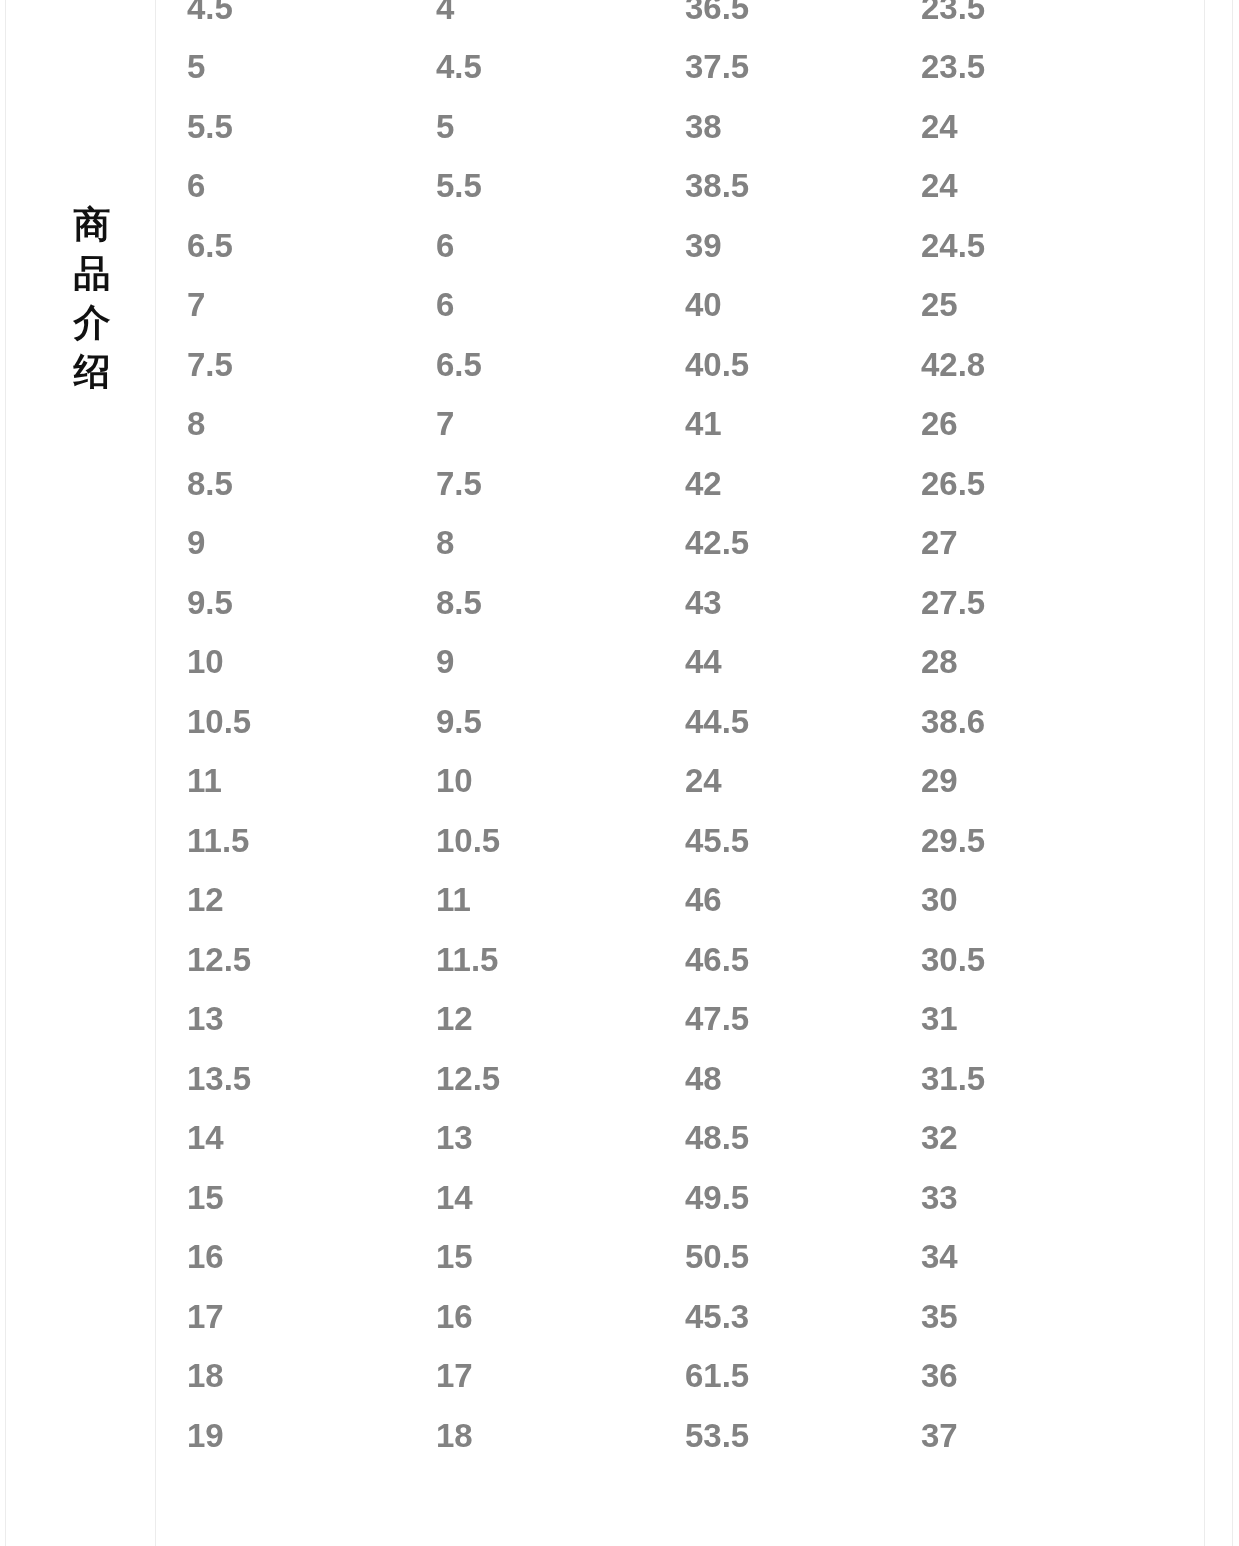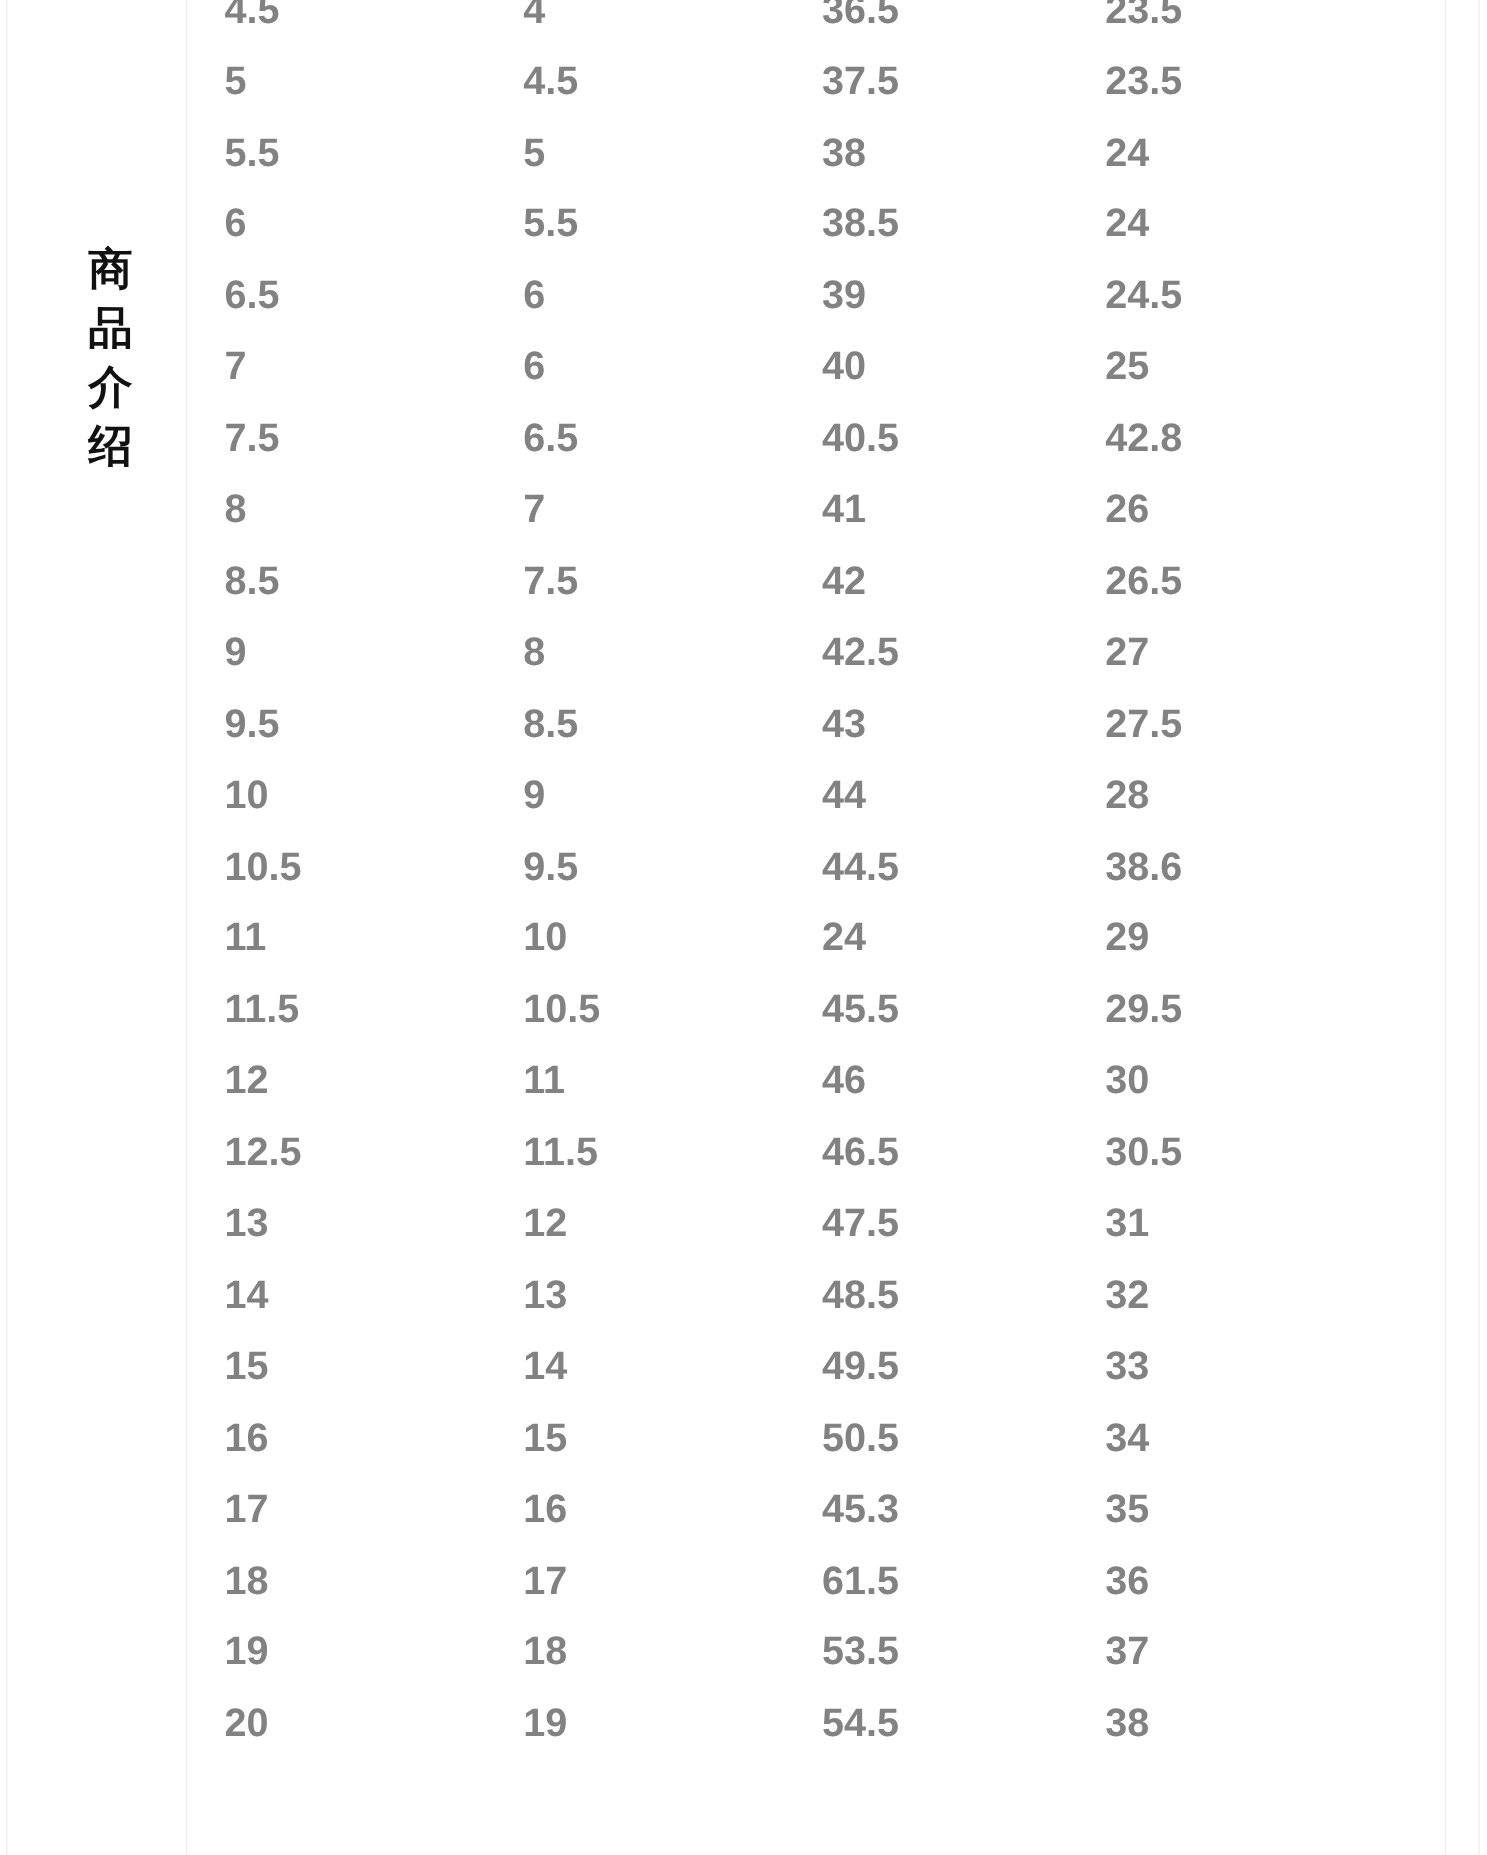--- a/index.html
+++ b/index.html
@@ -206,20 +206,26 @@
             <td class="c2">46.5</td>
             <td class="c3">30.5</td>
           </tr>
           <tr>
             <td class="c0">13</td>
             <td class="c1">12</td>
             <td class="c2">47.5</td>
             <td class="c3">31</td>
           </tr>
           <tr>
+            <td class="c0">13.5</td>
+            <td class="c1">12.5</td>
+            <td class="c2">48</td>
+            <td class="c3">31.5</td>
+          </tr>
+          <tr>
             <td class="c0">14</td>
             <td class="c1">13</td>
             <td class="c2">48.5</td>
             <td class="c3">32</td>
           </tr>
           <tr>
             <td class="c0">15</td>
             <td class="c1">14</td>
             <td class="c2">49.5</td>
             <td class="c3">33</td>

